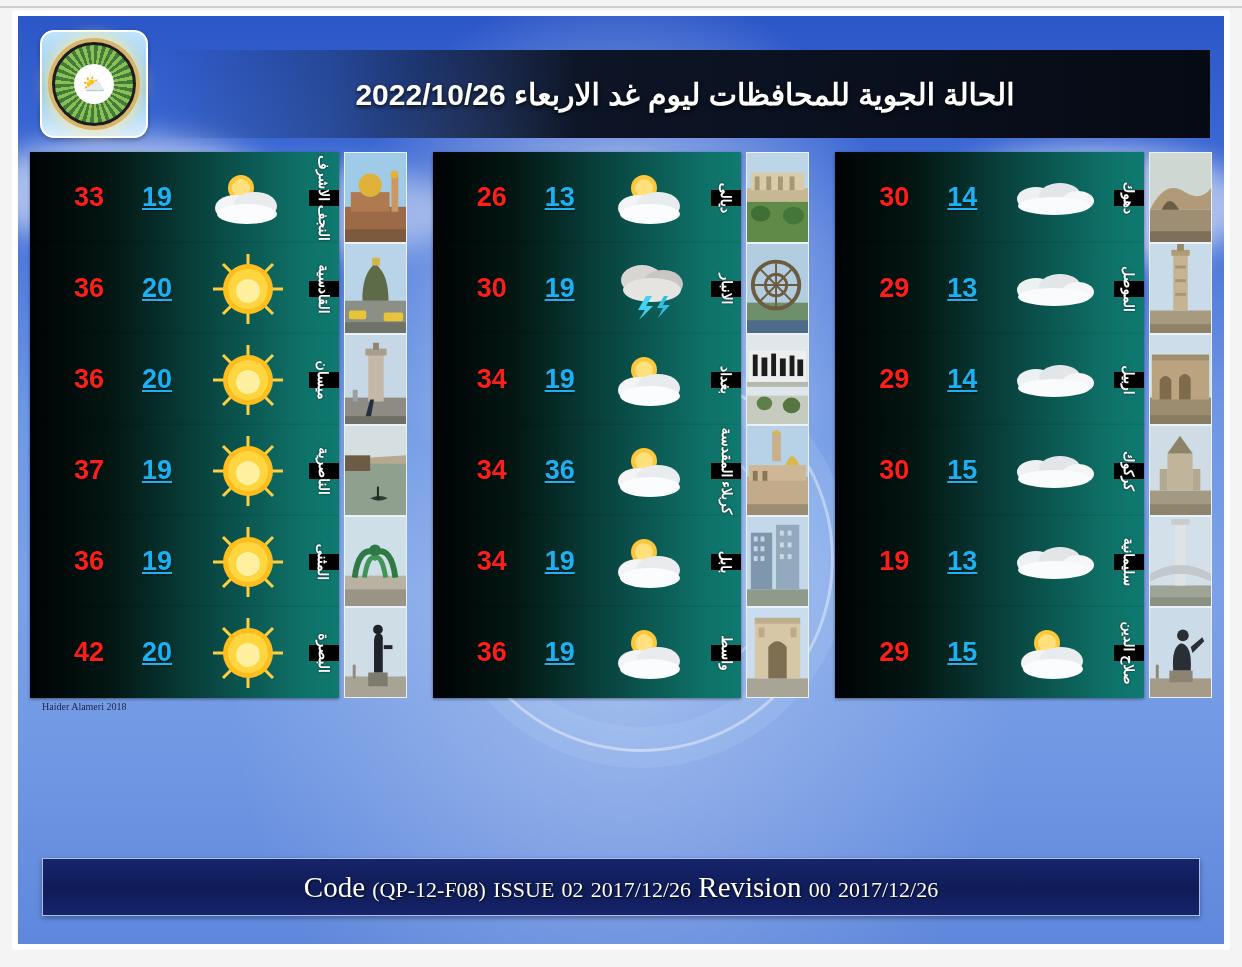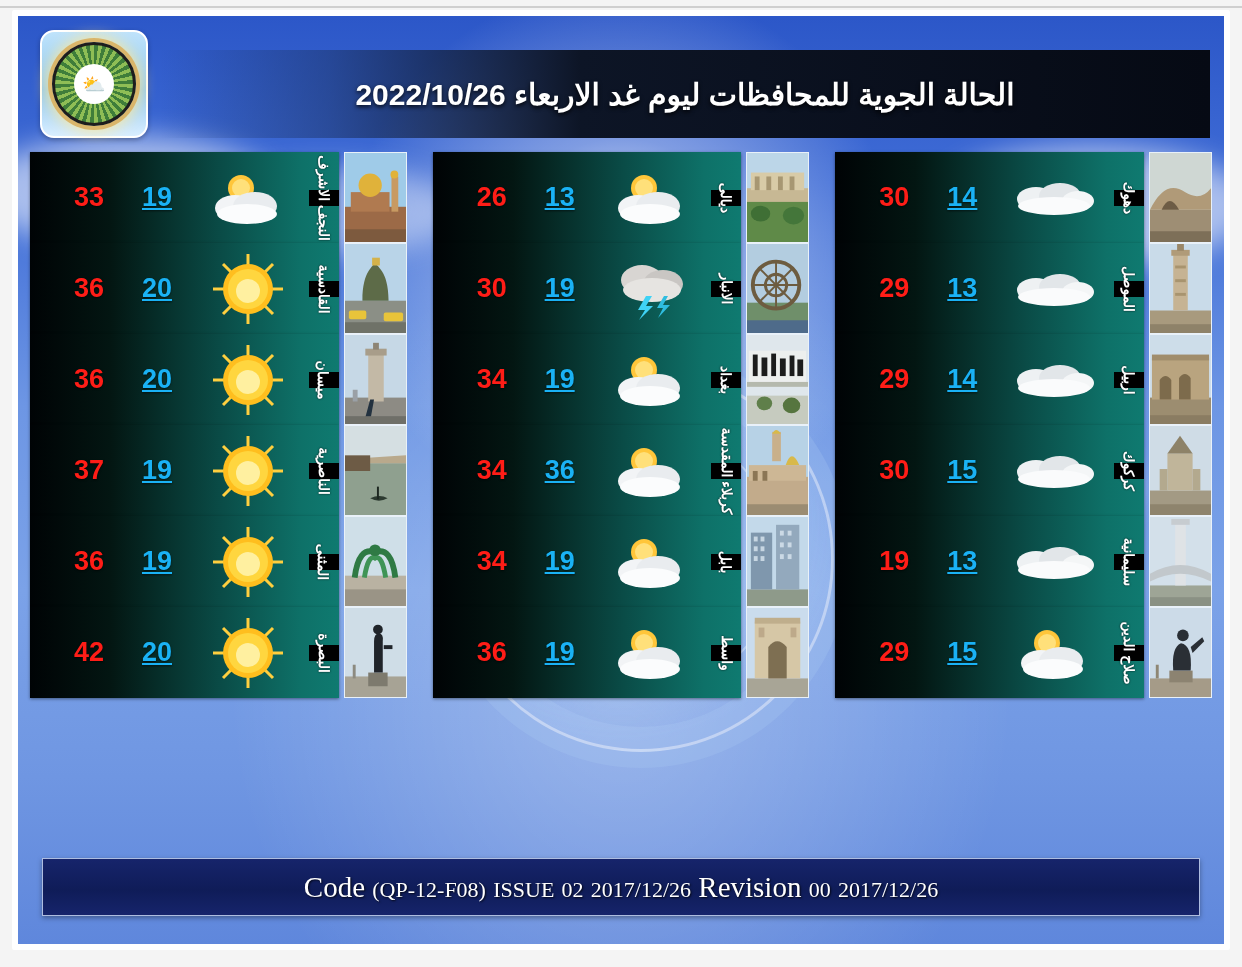--- a/index.html
+++ b/index.html
@@ -777,20 +777,21 @@
                 <path d="M42 40 L54 30 L56 34 L44 46 Z" fill="#2a2f35"></path>
                 <rect x="6" y="58" width="3" height="14" fill="#8e8674"></rect>
               </svg>
           </div>
         </div>
 
       </div>
 
     </div>
 
+    <div id="credit">Haider Alameri 2018</div>
 
     <div id="footerbar">
       <div id="footertext">
         <span>Code</span>
         <span class="sm">(QP-12-F08)</span>
         <span class="sm">ISSUE</span>
         <span class="sm">02</span>
         <span class="sm">2017/12/26</span>
         <span>Revision</span>
         <span class="sm">00</span>

